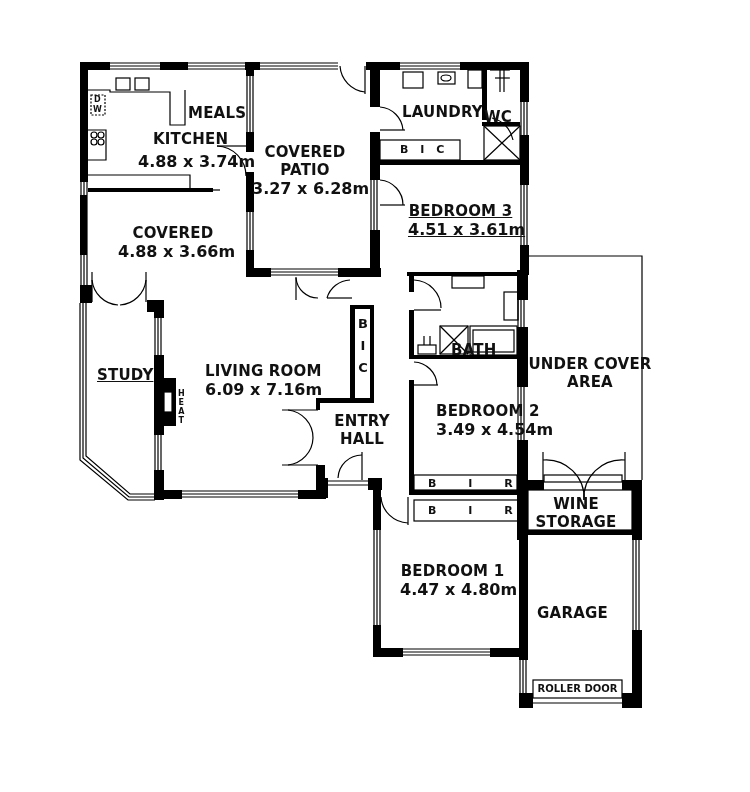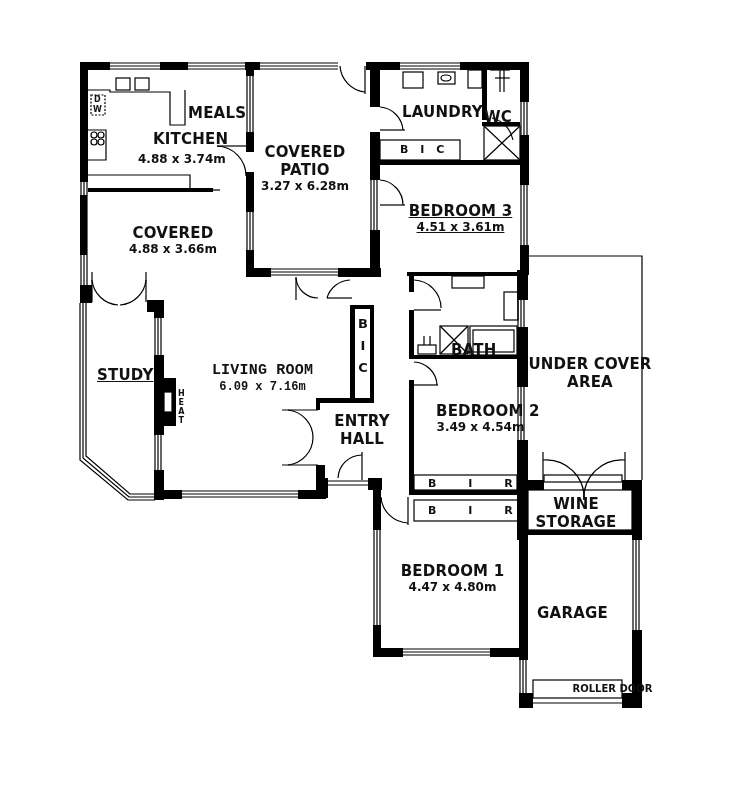--- a/index.html
+++ b/index.html
@@ -1,20 +1,20 @@
 <!DOCTYPE html>
 <html><head>
 <meta charset="utf-8">
 <style>
   html, body { margin: 0; padding: 0; background: #ffffff; }
   body { width: 750px; height: 792px; position: relative; overflow: hidden; font-family: "DejaVu Sans", sans-serif; }
   #plan { position: absolute; left: 0; top: 0; width: 750px; height: 792px; }
   .lbl { position: absolute; font-family: "DejaVu Sans", sans-serif; font-weight: bold; color: #111; text-align: center; white-space: nowrap; line-height: 1.2; }
   .room-name { font-size: 15px; letter-spacing: 0.2px; }
-  .room-dim { font-size: 12px; font-weight: bold; }
+  .room-dim { font-size: 16px; font-weight: bold; }
   .small { font-size: 11px; letter-spacing: 4px; }
   .tiny { font-size: 10px; }
   .vert { font-size: 13px; line-height: 22px; }
   .heat { font-size: 8px; line-height: 9px; }
 </style>
 </head>
 <body>
 
 <svg id="plan" viewBox="0 0 750 792" xmlns="http://www.w3.org/2000/svg">
   <g fill="#000" stroke="none">
@@ -298,21 +298,21 @@
 
 <div class="lbl room-name" style="left:97px; top:366px;text-decoration:underline;">STUDY</div>
 
 <div class="lbl heat" style="left:178px; top:389px;">
   <div>H</div>
   <div>E</div>
   <div>A</div>
   <div>T</div>
 </div>
 
-<div class="lbl" style="left:205px; top:362px; width:115px;font-family:Liberation Mono, monospace;">
+<div class="lbl" style="left:205px; top:362px; width:115px;">
   <div class="room-name">LIVING ROOM</div>
   <div class="room-dim">6.09 x 7.16m</div>
 </div>
 
 <div class="lbl vert" style="left:357px; top:313px; width:12px;">
   <div>B</div>
   <div>I</div>
   <div>C</div>
 </div>
 
@@ -340,13 +340,13 @@
   <div class="room-name">WINE</div>
   <div class="room-name">STORAGE</div>
 </div>
 
 <div class="lbl" style="left:400px; top:562px; width:105px;">
   <div class="room-name">BEDROOM 1</div>
   <div class="room-dim">4.47 x 4.80m</div>
 </div>
 
 <div class="lbl room-name" style="left:528px; top:604px; width:89px;">GARAGE</div>
-<div class="lbl tiny" style="left:533px; top:683px; width:89px; font-size:10px;margin-left:35px;">ROLLER DOOR</div>
+<div class="lbl tiny" style="left:533px; top:683px; width:89px; font-size:10px;">ROLLER DOOR</div>
 
 </body></html>

